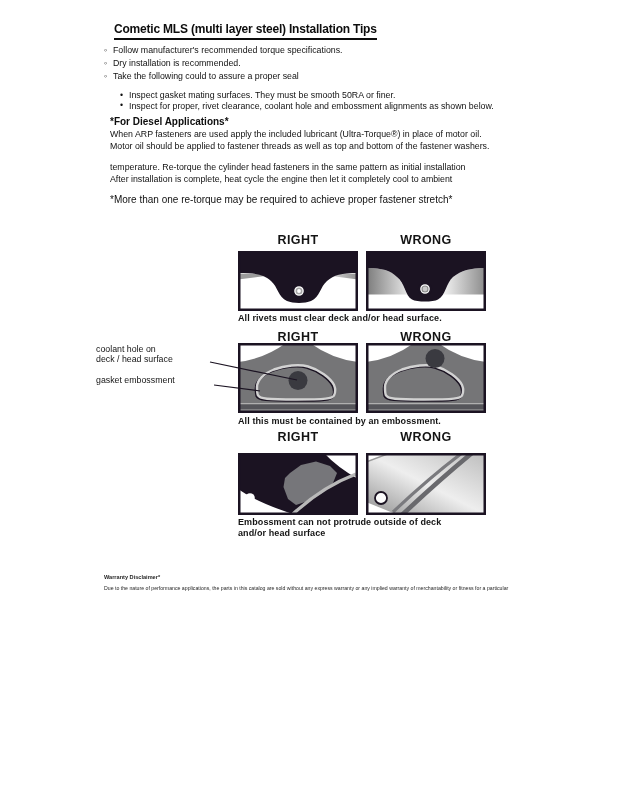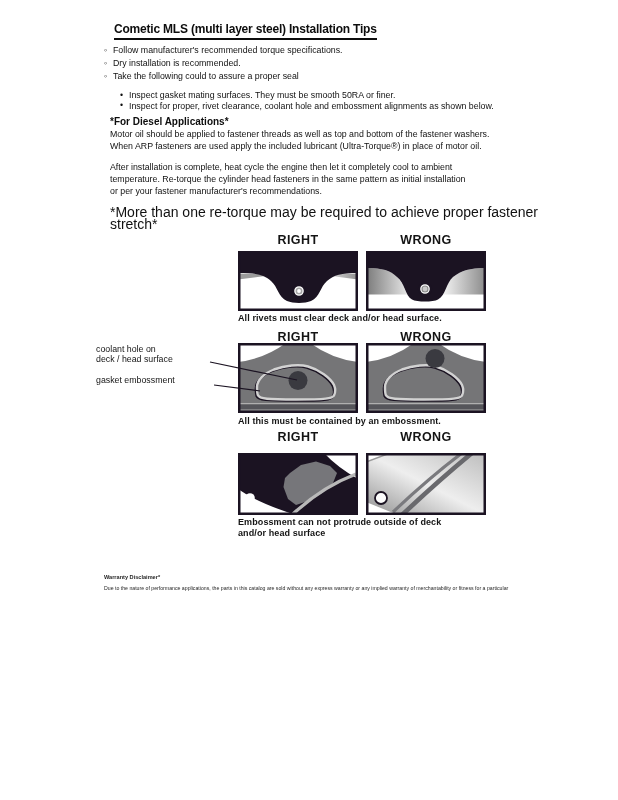--- a/index.html
+++ b/index.html
@@ -15,21 +15,21 @@
   .bitem::before{content:"◦";position:absolute;left:0;top:0;font-size:8.8px;}
   .sblist{margin-left:16px;margin-top:8px;}
   .sbitem{position:relative;padding-left:9px;font-size:8.8px;line-height:10.6px;color:#111;}
   .sbitem::before{content:"•";position:absolute;left:0;top:-0.5px;font-size:8.8px;}
 
   
   .diesel{position:absolute;left:110px;top:116px;width:430px;}
   .dheading{font-size:10px;font-weight:700;color:#0d0d0d;margin-bottom:1px;}
   .para{margin-bottom:9px;}
   .pline{display:block;font-size:8.8px;line-height:12px;color:#111;}
-  .note{font-size:14px;line-height:12px;color:#111;margin-top:5px;}
+  .note{font-size:10px;line-height:12px;color:#111;margin-top:5px;}
 
   
   .diagrams{position:absolute;left:0;top:226px;width:618px;height:330px;}
   .dlabel{position:absolute;width:120px;text-align:center;font-size:12.5px;font-weight:700;letter-spacing:0.4px;color:#141414;}
   .dbox{position:absolute;width:120px;}
   .dbox svg{display:block;}
   .dcaption{position:absolute;font-size:9px;font-weight:700;letter-spacing:0.1px;color:#141414;line-height:10.6px;}
   .annot{position:absolute;text-align:left;font-size:8.8px;line-height:9.8px;color:#141414;}
   .leaders{position:absolute;left:0;top:0;z-index:5;pointer-events:none;}
 
@@ -56,27 +56,26 @@
       </div>
     <div class="sblist">
         <div class="sbitem">Inspect gasket mating surfaces.  They must be smooth 50RA or finer.</div>
         <div class="sbitem">Inspect for proper, rivet clearance, coolant hole and embossment alignments as shown below.</div>
       </div>
   </div>
 
   <div class="diesel">
     <div class="dheading">*For Diesel Applications*</div>
     <div class="para">
+        <span class="pline">When ARP fasteners are used apply the included lubricant (Ultra-Torque®) in place of motor oil.</span>
         <span class="pline">Motor oil should be applied to fastener threads as well as top and bottom of the fastener washers.</span>
-        <span class="pline">When ARP fasteners are used apply the included lubricant (Ultra-Torque®) in place of motor oil.</span>
       </div>
     <div class="para">
+        <span class="pline">temperature. Re-torque the cylinder head fasteners in the same pattern as initial installation</span>
         <span class="pline">After installation is complete, heat cycle the engine then let it completely cool to ambient</span>
-        <span class="pline">temperature. Re-torque the cylinder head fasteners in the same pattern as initial installation</span>
-        <span class="pline">or per your fastener manufacturer's recommendations.</span>
       </div>
     <div class="note">*More than one re-torque may be required to achieve proper fastener stretch*</div>
   </div>
 
   <div class="diagrams">
 
     <div class="dlabel" style="left:238px;top:7px;">RIGHT</div>
     <div class="dlabel" style="left:366px;top:7px;">WRONG</div>
 
     <div class="dbox" style="left:238px;top:25px;">

